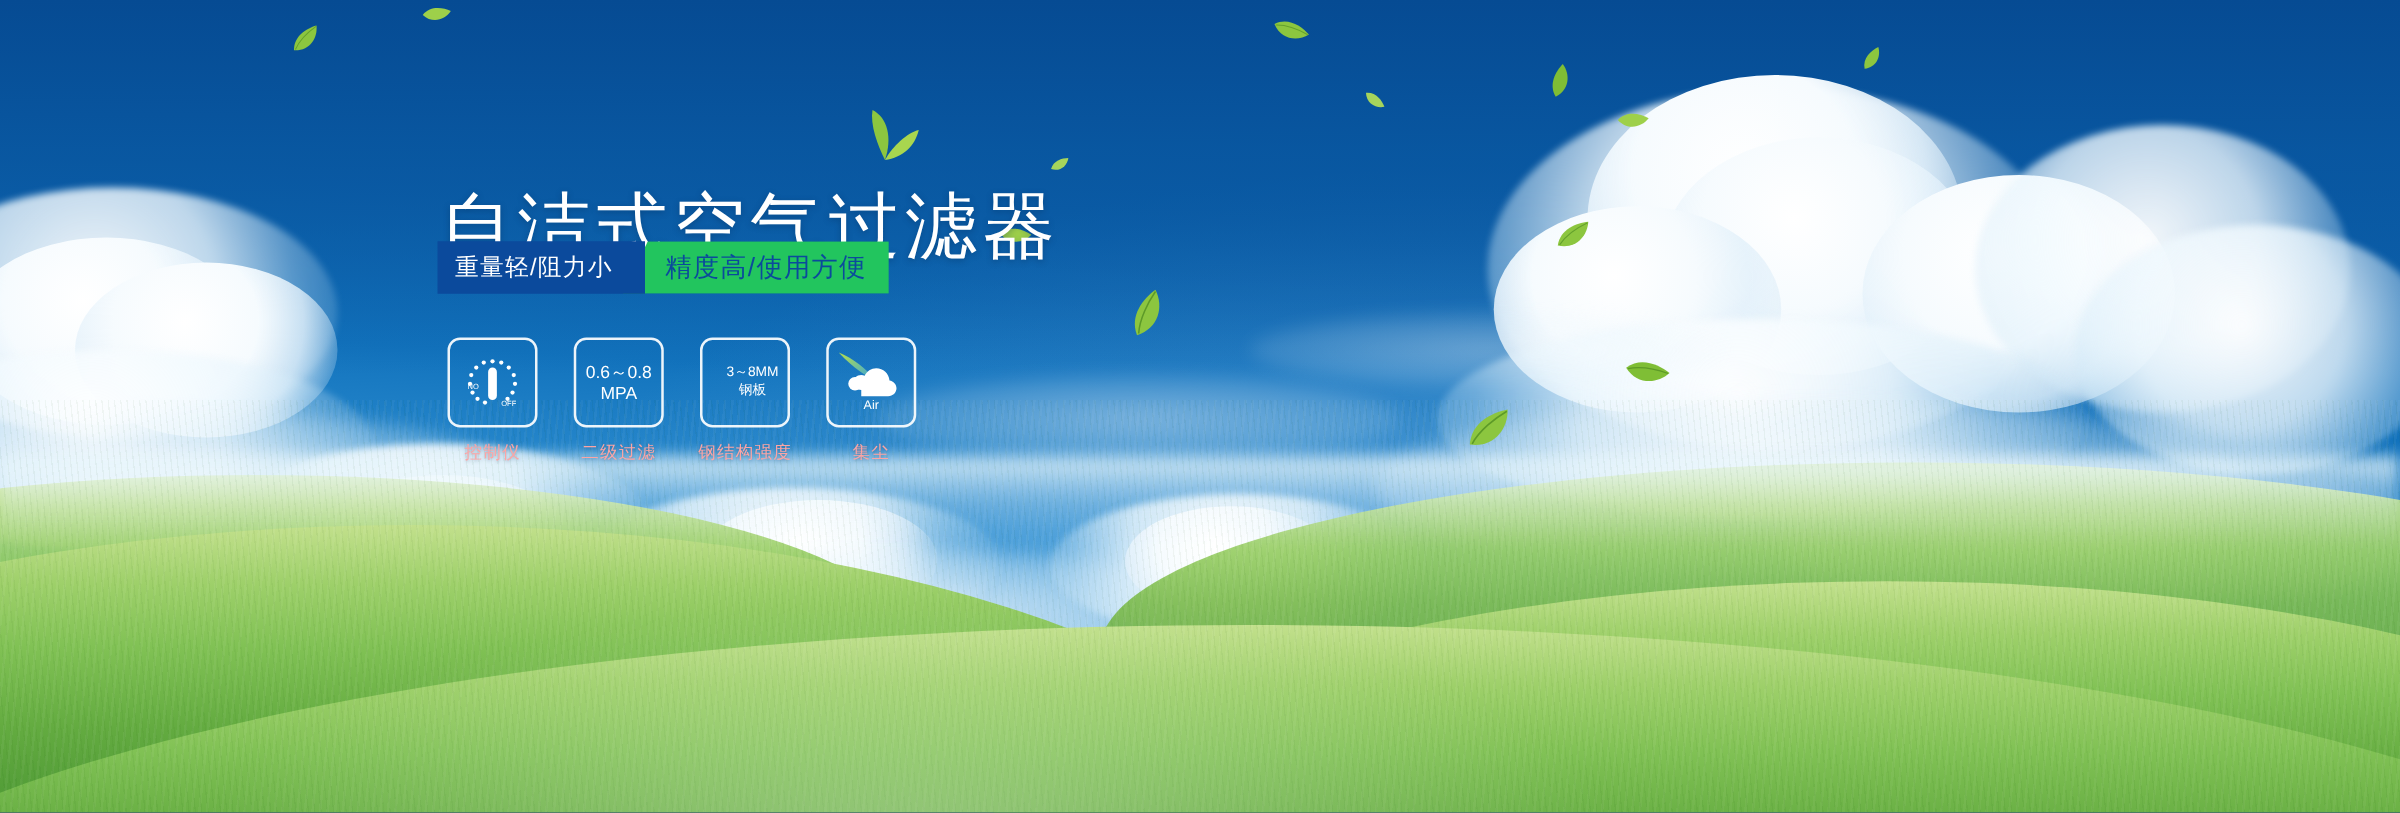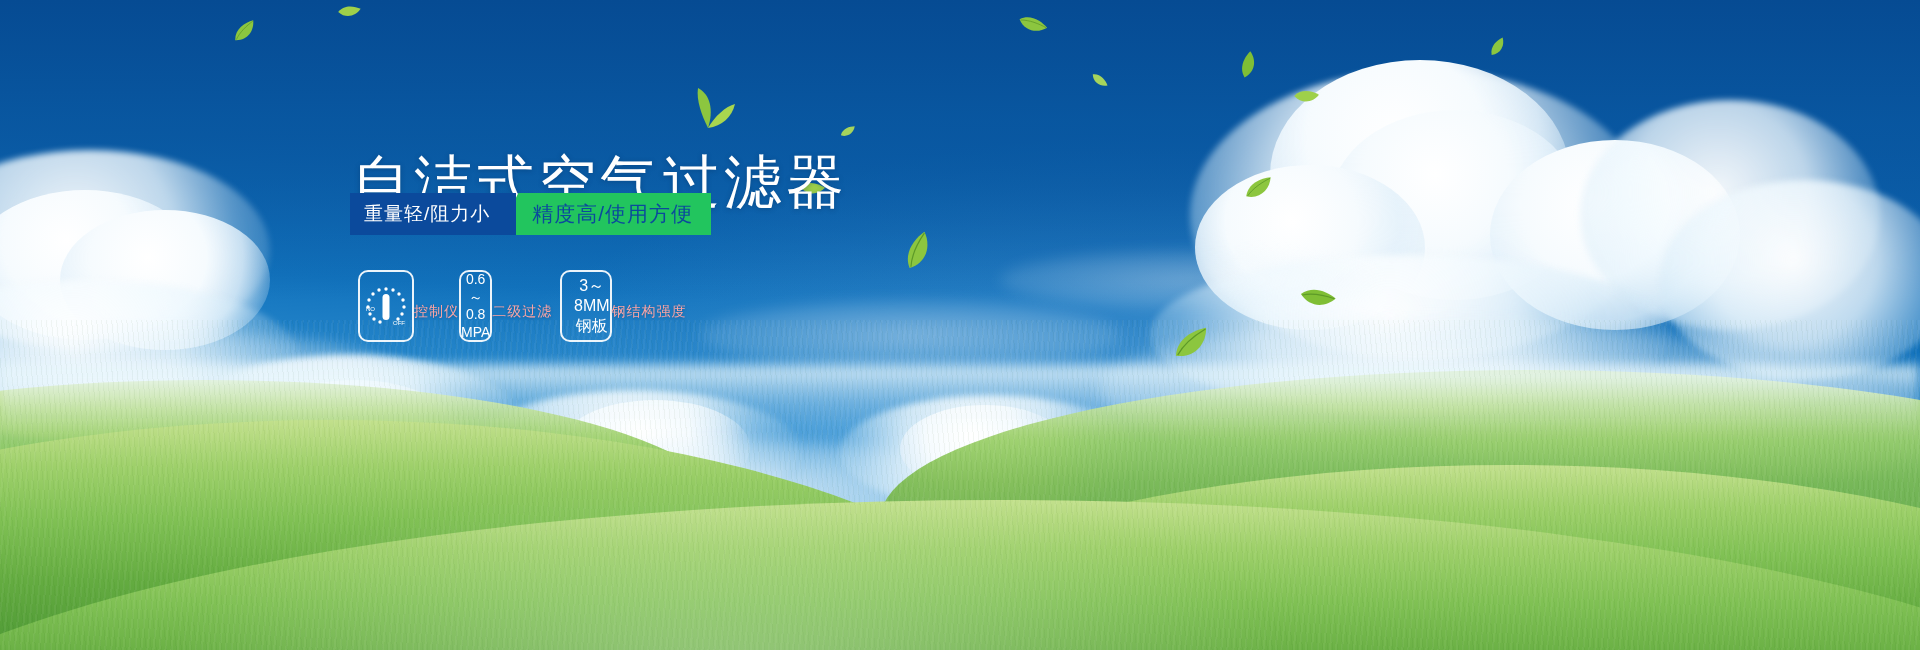--- a/index.html
+++ b/index.html
@@ -130,37 +130,37 @@
   }
 
   
   .features {
     position: absolute;
     left: 358px;
     top: 270px;
     display: flex;
     gap: 29px;
   }
-  .feature { width: 72px; display: flex; flex-direction: row; align-items: center; }
+  .feature { width: 72px; display: flex; flex-direction: column; align-items: center; }
   .feature-box {
     width: 72px; height: 72px;
     border: 2px solid rgba(255,255,255,0.92);
     border-radius: 10px;
     display: flex; align-items: center; justify-content: center;
     color: #ffffff;
     box-sizing: border-box;
   }
   .feature-box .txt {
     font-size: 14px;
     line-height: 1.25;
     text-align: center;
     letter-spacing: 0px;
     white-space: pre-line;
   }
-  .feature-box .txt.small { font-size: 16px; margin-left: 12px; }
+  .feature-box .txt.small { font-size: 11px; margin-left: 12px; }
   .feature-cap {
     margin-top: 11px;
     font-size: 14px;
     color: #fca5a5;
     letter-spacing: 1px;
     white-space: nowrap;
     text-shadow: 0 1px 3px rgba(3,40,80,0.35);
   }
   .feature-box svg { display: block; }
 </style>
@@ -346,16 +346,33 @@
 
 
       <div class="feature">
         <div class="feature-box">
           <div class="txt small">3～8MM
 钢板</div>
         </div>
         <div class="feature-cap">钢结构强度</div>
       </div>
 
+      <div class="feature">
+        <div class="feature-box">
+          <svg width="56" height="50" viewBox="0 0 56 50">
+            <defs>
+              <linearGradient id="cometGrad" x1="0" y1="0" x2="1" y2="1">
+                <stop offset="0%" stop-color="#b8e04a"></stop>
+                <stop offset="100%" stop-color="#3aa5d8"></stop>
+              </linearGradient>
+            </defs>
+            <path d="M2 1C14 6 24 14 30 22 24 20 14 14 2 1Z" fill="url(#cometGrad)"></path>
+            <path d="M20 31c-3.6 0-6.4-2.7-6.4-6s2.8-6 6.4-6c1 0 1.9.2 2.7.6C24.4 16 28 13.6 32 13.6c5.6 0 10.2 4.3 10.6 9.7 3.2.5 5.6 3.1 5.6 6.3 0 3.5-3 6.4-6.6 6.4H20z" fill="#ffffff"></path>
+            <circle cx="15" cy="26" r="5.4" fill="#ffffff"></circle>
+            <text x="28" y="46" text-anchor="middle" font-family="'Liberation Sans',sans-serif" font-size="10" fill="#ffffff">Air</text>
+          </svg>
+        </div>
+        <div class="feature-cap">集尘</div>
+      </div>
 
     </div>
   </div>
 </div>
 
 </body></html>

